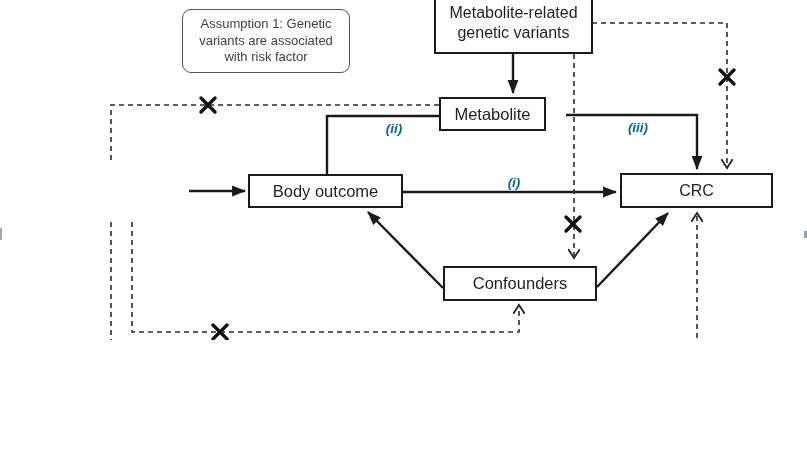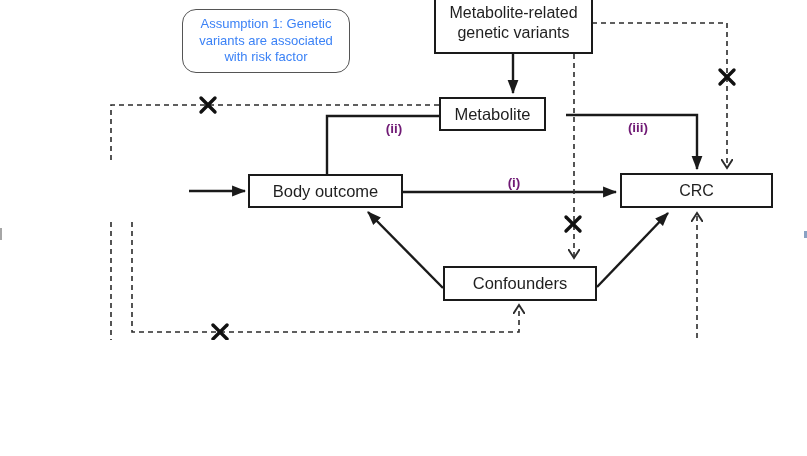--- a/index.html
+++ b/index.html
@@ -33,35 +33,36 @@
     color: #1f1f1f;
     font-size: 16px;
     line-height: 1.25;
     white-space: pre-line;
   }
   .assumption {
     position: absolute;
     box-sizing: border-box;
     background: #ffffff;
     border: 1.5px solid #555555;
-    border-radius: 14px;
+    border-radius: 9px;
     display: flex;
     align-items: center;
     justify-content: center;
     text-align: center;
-    color: #3b82f6;
+    color: #404040;
     font-size: 13px;
     line-height: 1.3;
     white-space: pre-line;
   }
   .edge-label {
     position: absolute;
-    color: #701a75;
+    color: #0369a1;
     font-size: 13.5px;
     font-weight: bold;
+    font-style: italic;
     transform: translate(-50%, -50%);
     white-space: nowrap;
   }
   .artifact {
     position: absolute;
   }
   #node-metabolite-variants { left: 434px; top: -8px;  width: 159px; height: 62px; }
   #node-metabolite          { left: 439px; top: 97px;  width: 107px; height: 34px; font-size: 16.5px; }
   #node-bmi-variants        { left: 33px;  top: 161px; width: 156px; height: 61px; }
   #node-body-fatness        { left: 248px; top: 174px; width: 155px; height: 34px; font-size: 16.5px; }

